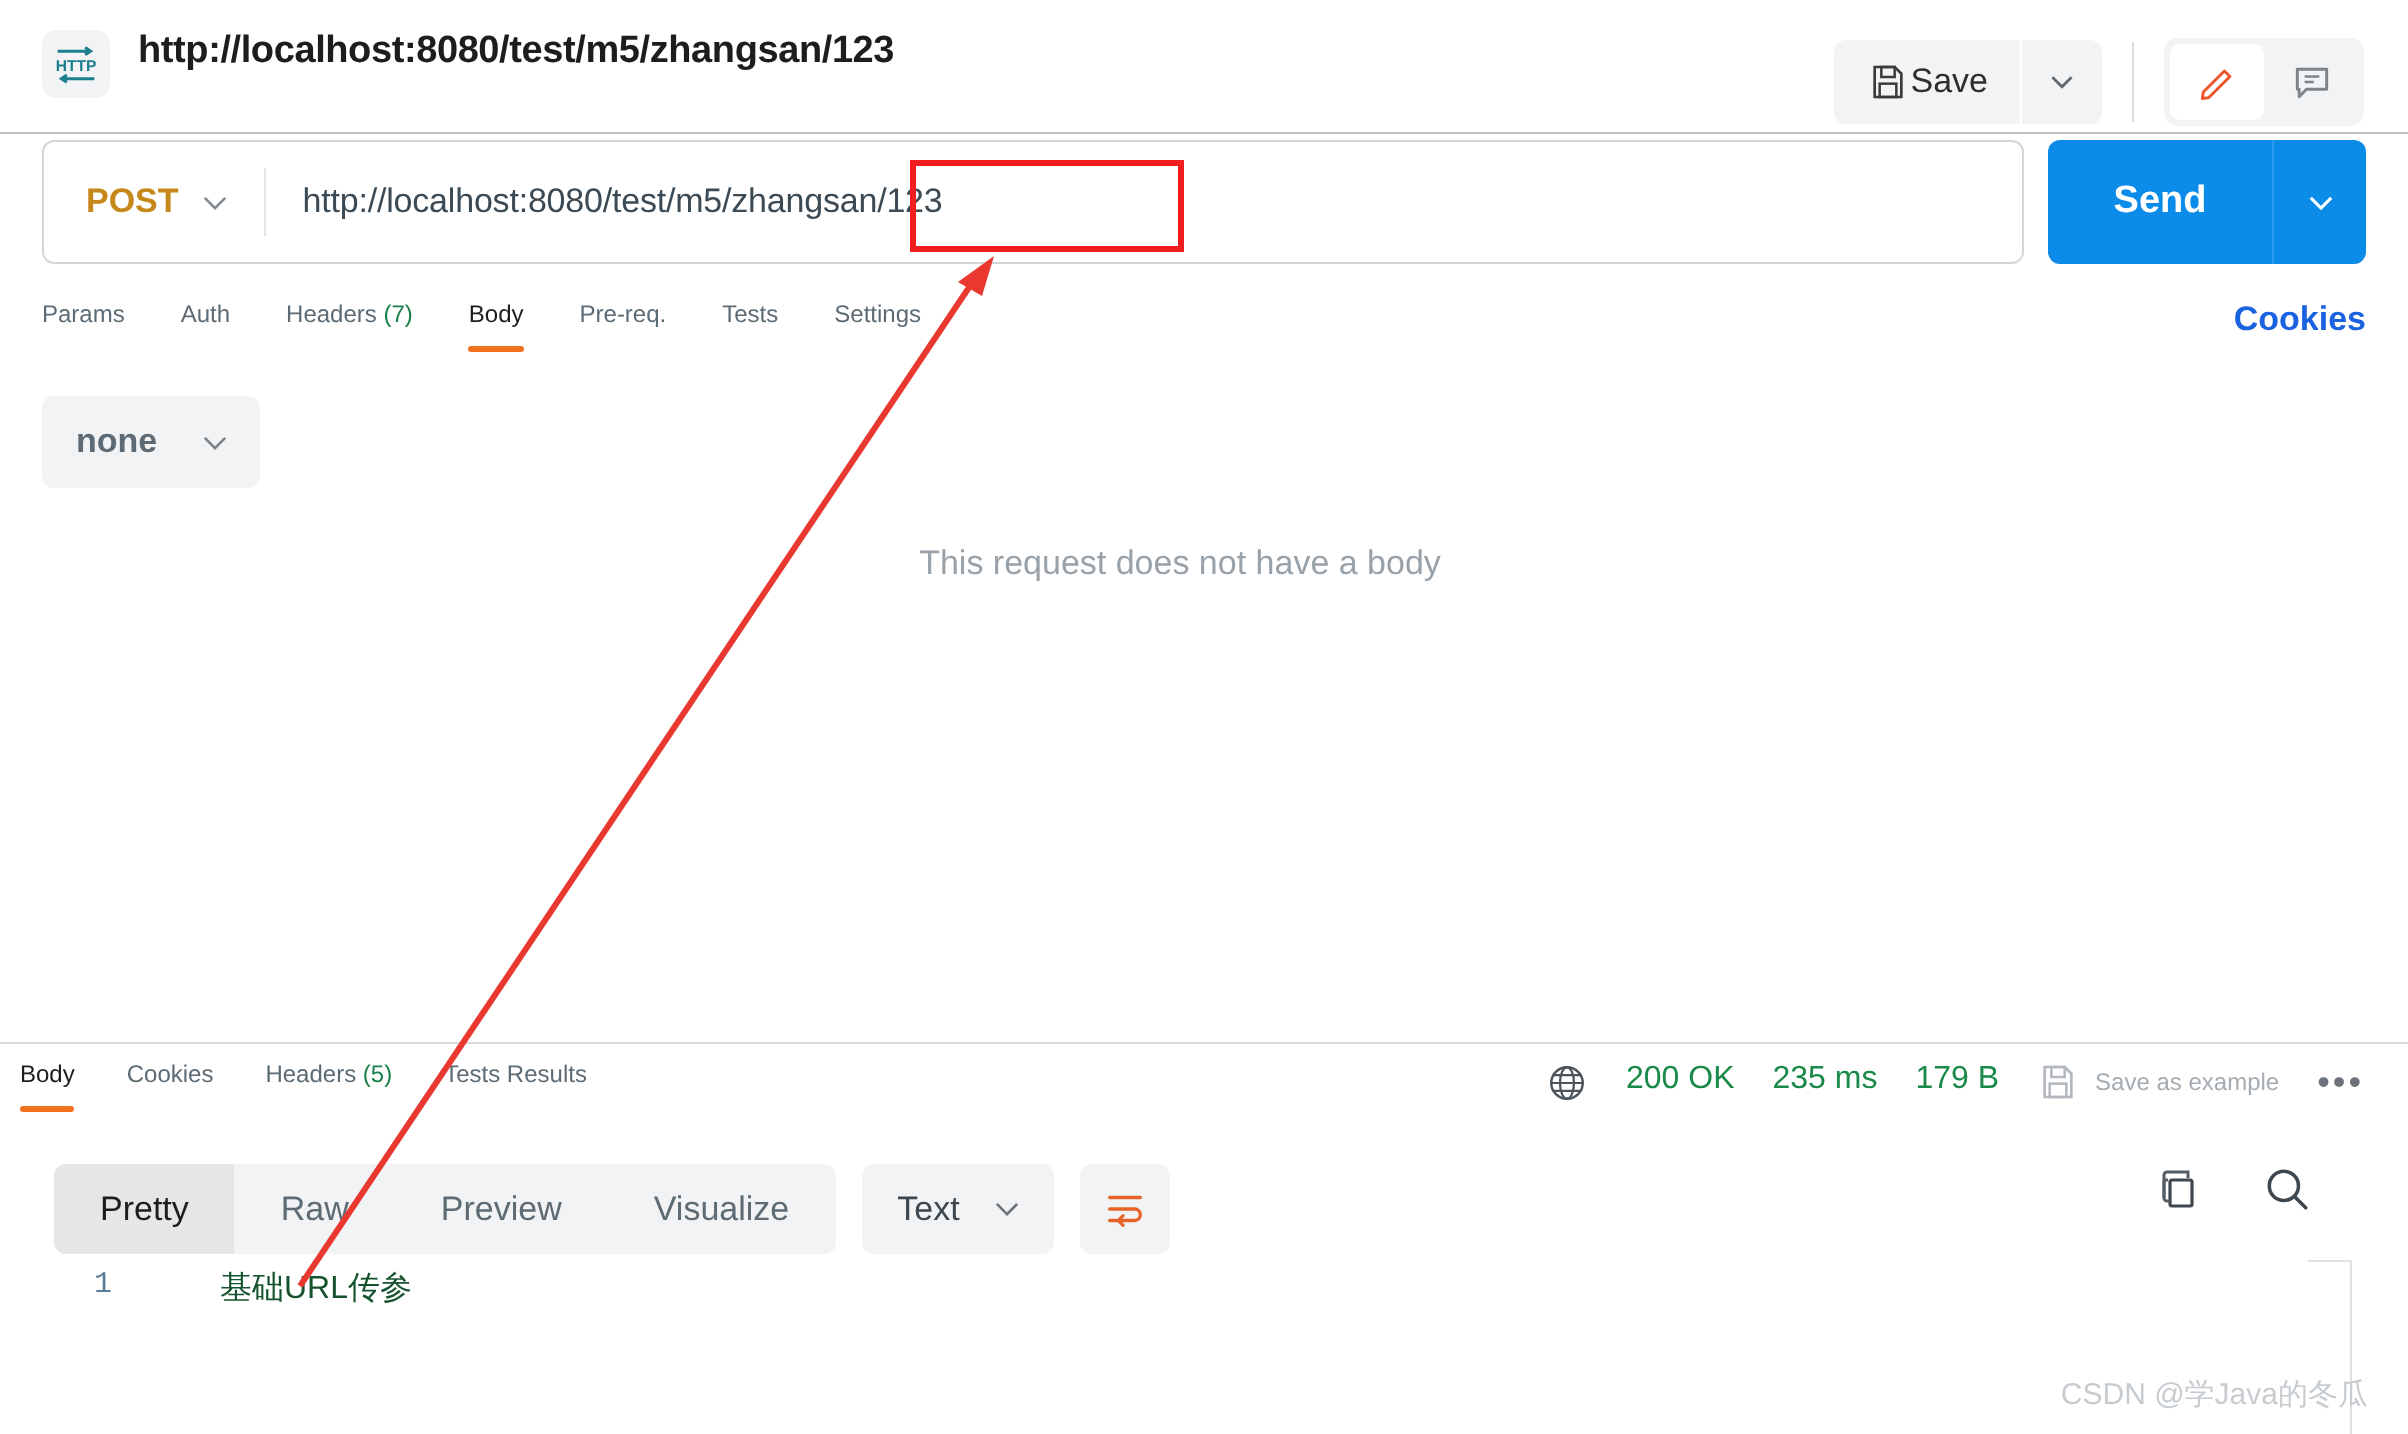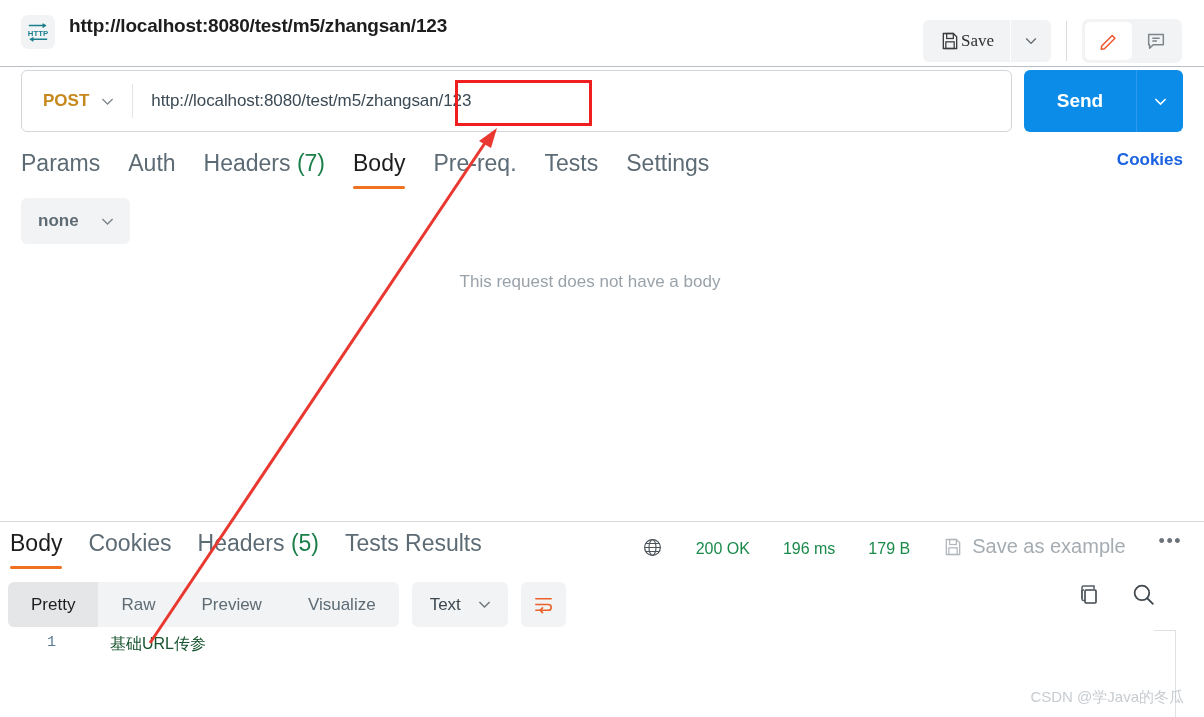--- a/index.html
+++ b/index.html
@@ -35,21 +35,20 @@
     padding-right: 22px;
   }
   .save-group { display: flex; align-items: center; height: 42px; }
   .save-btn {
     display: flex; align-items: center; gap: 1px;
     height: 42px; padding: 0 16px 0 17px;
     background: #f2f3f4;
     border-radius: 6px 0 0 6px;
     font-size: 17px; color: #2f2f2f;
     cursor: pointer;
-    font-family: Liberation Serif, serif;
   }
   .save-caret {
     width: 40px; height: 42px; background: #f2f3f4;
     border-radius: 0 6px 6px 0;
     display: flex; align-items: center; justify-content: center;
     margin-left: 1px; cursor: pointer;
   }
   .vsep { width: 1px; height: 40px; background: #dadde0; margin: 0 15px; }
   .icon-pair {
     display: flex; align-items: center; height: 44px;
@@ -101,21 +100,21 @@
     display: flex; align-items: center; justify-content: center;
     cursor: pointer;
   }
 
   
   .req-tabs {
     position: absolute; left: 21px; top: 150px; width: 1162px; height: 38px;
     display: flex; align-items: flex-start;
   }
   .tab {
-    font-size: 23px; color: #5d6b75; margin-right: 28px;
+    font-size: 12px; color: #5d6b75; margin-right: 28px;
     position: relative; padding-bottom: 12px; cursor: pointer;
     white-space: nowrap;
   }
   .tab .cnt { color: #1a7f48; }
   .tab.active { color: #1d1d1d; }
   .tab.active::after {
     content: ""; position: absolute; left: 0; right: 0; bottom: 0;
     height: 3px; background: #f0711f; border-radius: 2px;
   }
   .cookies-link {
@@ -142,33 +141,33 @@
     position: absolute; left: 0; top: 521px; width: 1204px; height: 1px;
     background: #d8dbde;
   }
   .resp-tabs {
     position: absolute; left: 10px; top: 530px; height: 36px;
     display: flex; align-items: flex-start;
   }
   .resp-tabs .tab { margin-right: 26px; }
   .resp-meta {
     position: absolute; right: 22px; top: 531px;
-    display: flex; align-items: flex-end; gap: 33px;
+    display: flex; align-items: flex-start; gap: 19px;
     font-size: 16px;
   }
   .meta-green { color: #1a8a4b; font-weight: normal; }
   .save-example {
     display: flex; align-items: center; gap: 9px;
-    color: #a5acb2; font-size: 20px; cursor: pointer;
+    color: #a5acb2; font-size: 12px; cursor: pointer;
   }
   .dots { letter-spacing: 1.5px; color: #6b7279; font-size: 18px; cursor: pointer; padding-bottom:6px;}
 
   
   .viewbar {
-    position: absolute; left: 8px; top: 582px; height: 45px;
+    position: absolute; left: 27px; top: 582px; height: 45px;
     display: flex; align-items: center; gap: 13px;
   }
   .segmented {
     display: flex; background: #f2f3f4; border-radius: 6px; height: 45px;
     align-items: stretch; overflow: hidden;
   }
   .seg {
     display: flex; align-items: center; justify-content: center;
     padding: 0 23px; font-size: 17px; color: #5d6b75; cursor: pointer;
   }
@@ -354,21 +353,21 @@
 
 <div class="resp-meta">
   <span class="tool-icon">
     <svg width="21" height="21" viewBox="0 0 24 24">
       <circle cx="12" cy="12" r="9" fill="none" stroke="#4c545b" stroke-width="1.4"></circle>
       <ellipse cx="12" cy="12" rx="4" ry="9" fill="none" stroke="#4c545b" stroke-width="1.3"></ellipse>
       <path d="M3 12h18 M4.3 7.5h15.4 M4.3 16.5h15.4" stroke="#4c545b" stroke-width="1.2"></path>
     </svg>
   </span>
   <span class="meta-green">200 OK</span>
-  <span class="meta-green">196 ms</span>
+  <span class="meta-green">235 ms</span>
   <span class="meta-green">179 B</span>
   <span class="save-example">
     <svg width="20" height="20" viewBox="0 0 24 24">
       <path d="M4 3h12l4 4v14H4z" fill="none" stroke="#b2b8bd" stroke-width="1.6"></path>
       <rect x="8" y="3" width="8" height="6" fill="none" stroke="#b2b8bd" stroke-width="1.5"></rect>
       <rect x="7" y="13" width="10" height="8" fill="none" stroke="#b2b8bd" stroke-width="1.5"></rect>
     </svg>
     <span>Save as example</span>
   </span>
   <span class="dots">•••</span>

